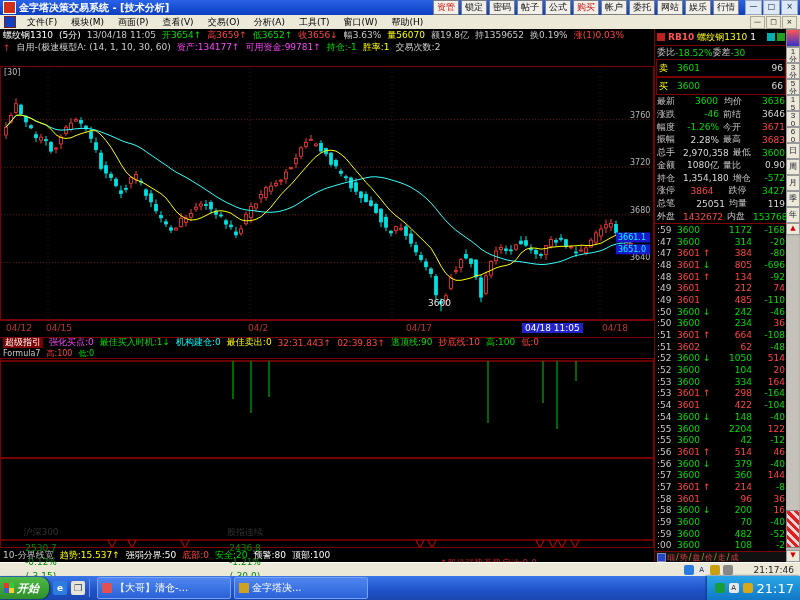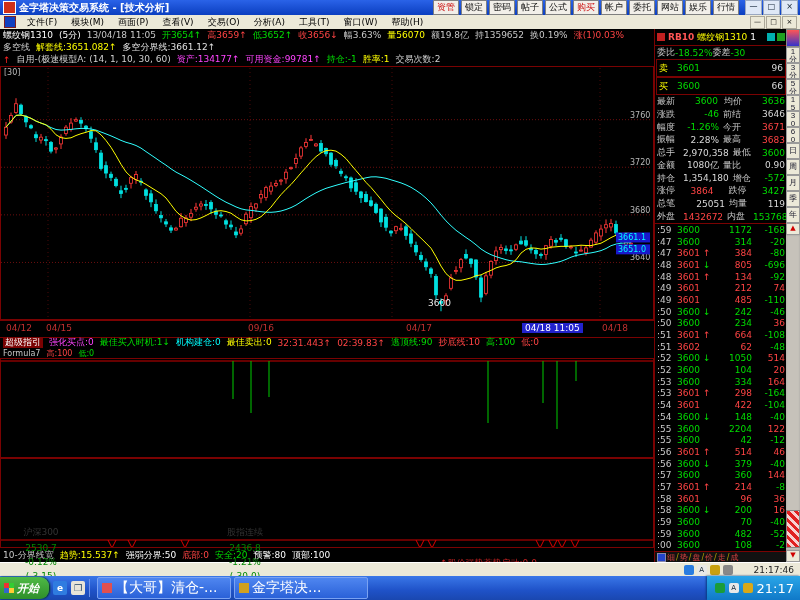--- a/index.html
+++ b/index.html
@@ -83,21 +83,21 @@
   #startbtn{height:22px;margin:1px 0;padding:0 10px 0 4px;border-radius:0 9px 9px 0;
     background:linear-gradient(#4fba46,#2e8f2a);display:flex;align-items:center;gap:3px;
     font-weight:bold;font-style:italic;font-size:11px;box-shadow:1px 0 2px #05320a;}
   .flag{width:10px;height:10px;display:grid;grid-template-columns:5px 5px;}
   .flag i{display:block;}
   .ql-ico{width:14px;height:14px;border-radius:2px;margin-left:4px;font-size:9px;
     line-height:14px;text-align:center;font-weight:bold;}
   .tdiv{width:1px;height:18px;background:#6f92e8;margin:0 4px;}
   .taskbtn{height:20px;width:124px;margin-left:3px;border-radius:2px;padding:0 4px;
     background:linear-gradient(#4f86f0,#2a61d8);border:1px solid #7aa2f2;display:flex;
-    align-items:center;gap:3px;font-size:14px;overflow:hidden;white-space:nowrap;}
+    align-items:center;gap:3px;font-size:10px;overflow:hidden;white-space:nowrap;}
   .taskbtn .ico{width:10px;height:10px;flex:0 0 auto;}
   #tray{margin-left:auto;height:24px;background:linear-gradient(#2aa6e8,#1079c8);
     display:flex;align-items:center;padding:0 6px 0 8px;gap:4px;box-shadow:-1px 0 2px #0a3a80;}
   .tico{width:10px;height:10px;border-radius:2px;font-size:7px;line-height:10px;text-align:center;color:#fff;}
 </style>
 </head>
 <body>
 
 <div id="screen">
   <div class="titlebar">
@@ -151,25 +151,20 @@
         <span style="color: rgb(0, 221, 0);">开3654↑</span>
         <span style="color: rgb(255, 68, 68);">高3659↑</span>
         <span style="color: rgb(0, 221, 0);">低3652↑</span>
         <span style="color: rgb(255, 68, 68);">收3656↓</span>
         <span style="color: rgb(200, 200, 200);">幅3.63%</span>
         <span style="color: rgb(255, 255, 0);">量56070</span>
         <span style="color: rgb(200, 200, 200);">额19.8亿</span>
         <span style="color: rgb(200, 200, 200);">持1359652</span>
         <span style="color: rgb(200, 200, 200);">换0.19%</span>
         <span style="color: rgb(255, 68, 68);">涨(1)0.03%</span>
-      </div>
-    <div class="hl" id="hl2">
-        <span style="color: rgb(200, 200, 200);">多空线</span>
-        <span style="color: rgb(255, 255, 0);">解套线:3651.082↑</span>
-        <span style="color: rgb(224, 224, 224);">多空分界线:3661.12↑</span>
       </div>
     <div class="hl" id="hl3">
         <span style="color: rgb(255, 34, 34);">↑</span>
         <span style="color: rgb(208, 208, 208);">自用-(极速模型A: (14, 1, 10, 30, 60)</span>
         <span style="color: rgb(255, 68, 255);">资产:134177↑</span>
         <span style="color: rgb(255, 68, 255);">可用资金:99781↑</span>
         <span style="color: rgb(0, 221, 0);">持仓:-1</span>
         <span style="color: rgb(255, 255, 0);">胜率:1</span>
         <span style="color: rgb(208, 208, 208);">交易次数:2</span>
       </div>
@@ -444,21 +439,21 @@
         <text x="4" y="9" fill="#bbbbbb" font-size="8">[30]</text>
         <rect x="616" y="178.36" width="34" height="10" fill="#1818cc"></rect>
         <text x="618" y="186.36" fill="#00ffff" font-size="8">3651.0</text>
         <rect x="616" y="166.46" width="34" height="10" fill="#1818cc"></rect>
         <text x="618" y="174.46" fill="#00ffff" font-size="8">3661.1</text>
         <rect x="0.5" y="0.5" width="653" height="253" fill="none" stroke="#7a0202"></rect>
       </svg>
     <div id="taxis">
         <span class="tlabel" style="left: 6px;">04/12</span>
         <span class="tlabel" style="left: 46px;">04/15</span>
-        <span class="tlabel" style="left: 248px;">09/16</span>
+        <span class="tlabel" style="left: 248px;">04/2</span>
         <span class="tlabel" style="left: 406px;">04/17</span>
         <span class="tlabel hi" style="left: 522px;">04/18 11:05</span>
         <span class="tlabel" style="left: 602px;">04/18</span>
       </div>
     <div class="hl" id="ind1h">
         <span style="color: rgb(255, 255, 255); background: rgb(122, 2, 2); padding: 0px 2px;">超级指引</span>
         <span style="color: rgb(255, 68, 255);">强化买点:0</span>
         <span style="color: rgb(0, 221, 0);">最佳买入时机:1↓</span>
         <span style="color: rgb(0, 255, 255);">机构建仓:0</span>
         <span style="color: rgb(255, 255, 0);">最佳卖出:0</span>

